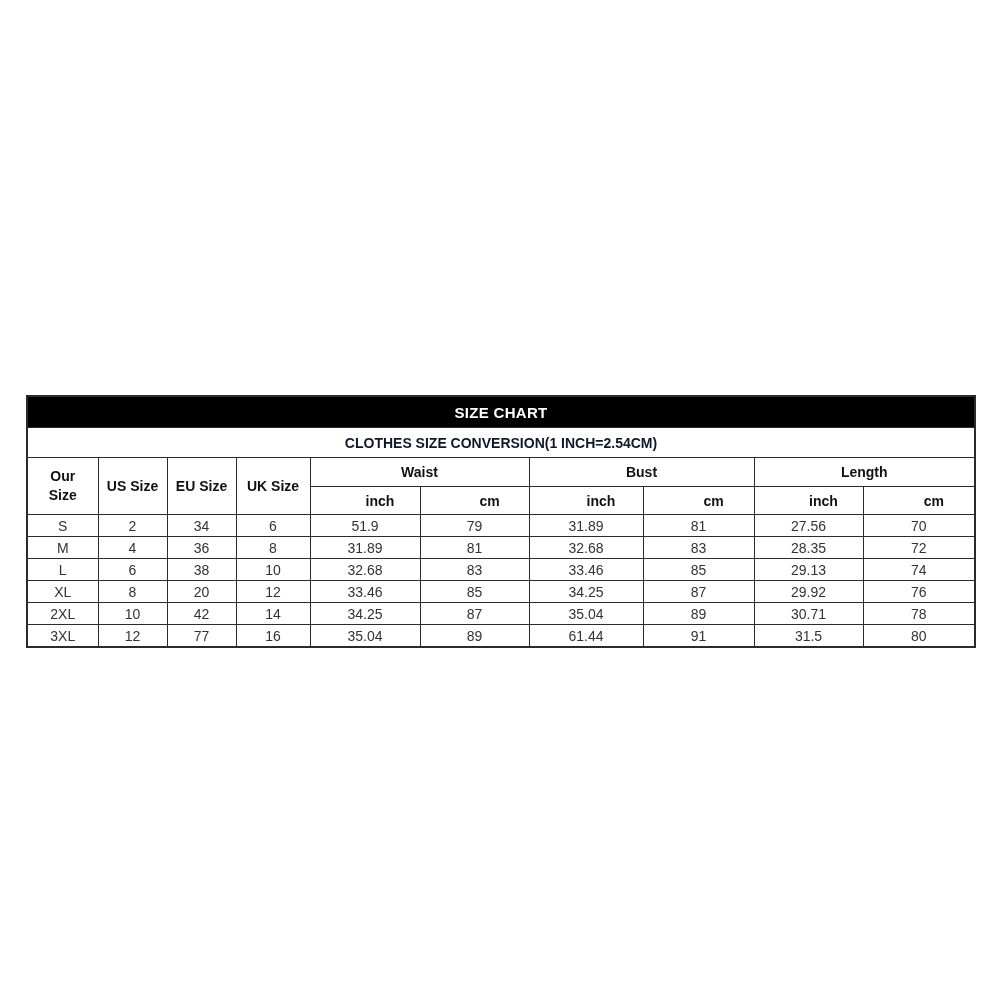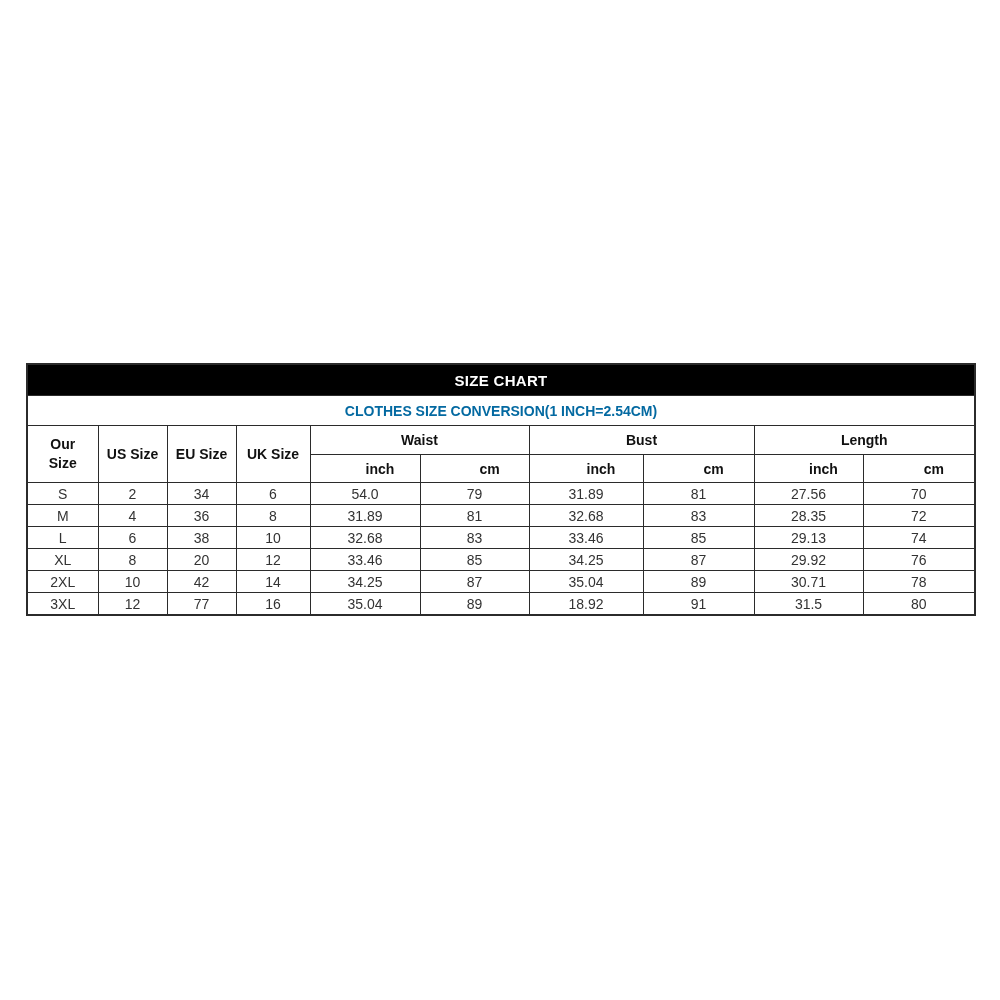--- a/index.html
+++ b/index.html
@@ -18,40 +18,41 @@
   .chart-wrap {
     position: absolute;
     left: 26px;
     top: 363px;
   }
   table.size-chart {
     border-collapse: collapse;
     table-layout: fixed;
     width: 949px;
     border: 2px solid #2b2b2b;
+    margin-top: 32px;
   }
   table.size-chart td {
     border: 1px solid #2b2b2b;
     text-align: center;
     vertical-align: middle;
     padding: 0;
     overflow: hidden;
   }
   td.title-cell {
     background: #000000;
     color: #ffffff;
     font-weight: bold;
     font-size: 15px;
     height: 30px;
     letter-spacing: 0.3px;
   }
   td.subtitle-cell {
     font-weight: bold;
     font-size: 14px;
-    color: #0369a1;
+    color: #0f172a;
     height: 29px;
   }
   td.head {
     font-weight: bold;
     font-size: 14px;
     color: #111111;
   }
   tr.group-row td { height: 28px; }
   tr.unit-row td { height: 27px; padding-left: 30px; }
   tr.data-row td {
@@ -107,21 +108,21 @@
           <td class="head">cm</td>
           <td class="head">inch</td>
           <td class="head">cm</td>
         </tr>
 
         <tr class="data-row">
           <td>S</td>
           <td>2</td>
           <td>34</td>
           <td>6</td>
-          <td>54.0</td>
+          <td>51.9</td>
           <td>79</td>
           <td>31.89</td>
           <td>81</td>
           <td>27.56</td>
           <td>70</td>
         </tr>
         <tr class="data-row">
           <td>M</td>
           <td>4</td>
           <td>36</td>
@@ -169,21 +170,21 @@
           <td>30.71</td>
           <td>78</td>
         </tr>
         <tr class="data-row">
           <td>3XL</td>
           <td>12</td>
           <td>77</td>
           <td>16</td>
           <td>35.04</td>
           <td>89</td>
-          <td>18.92</td>
+          <td>61.44</td>
           <td>91</td>
           <td>31.5</td>
           <td>80</td>
         </tr>
       </tbody>
     </table>
   </div>
 </div>
 
 </body></html>

